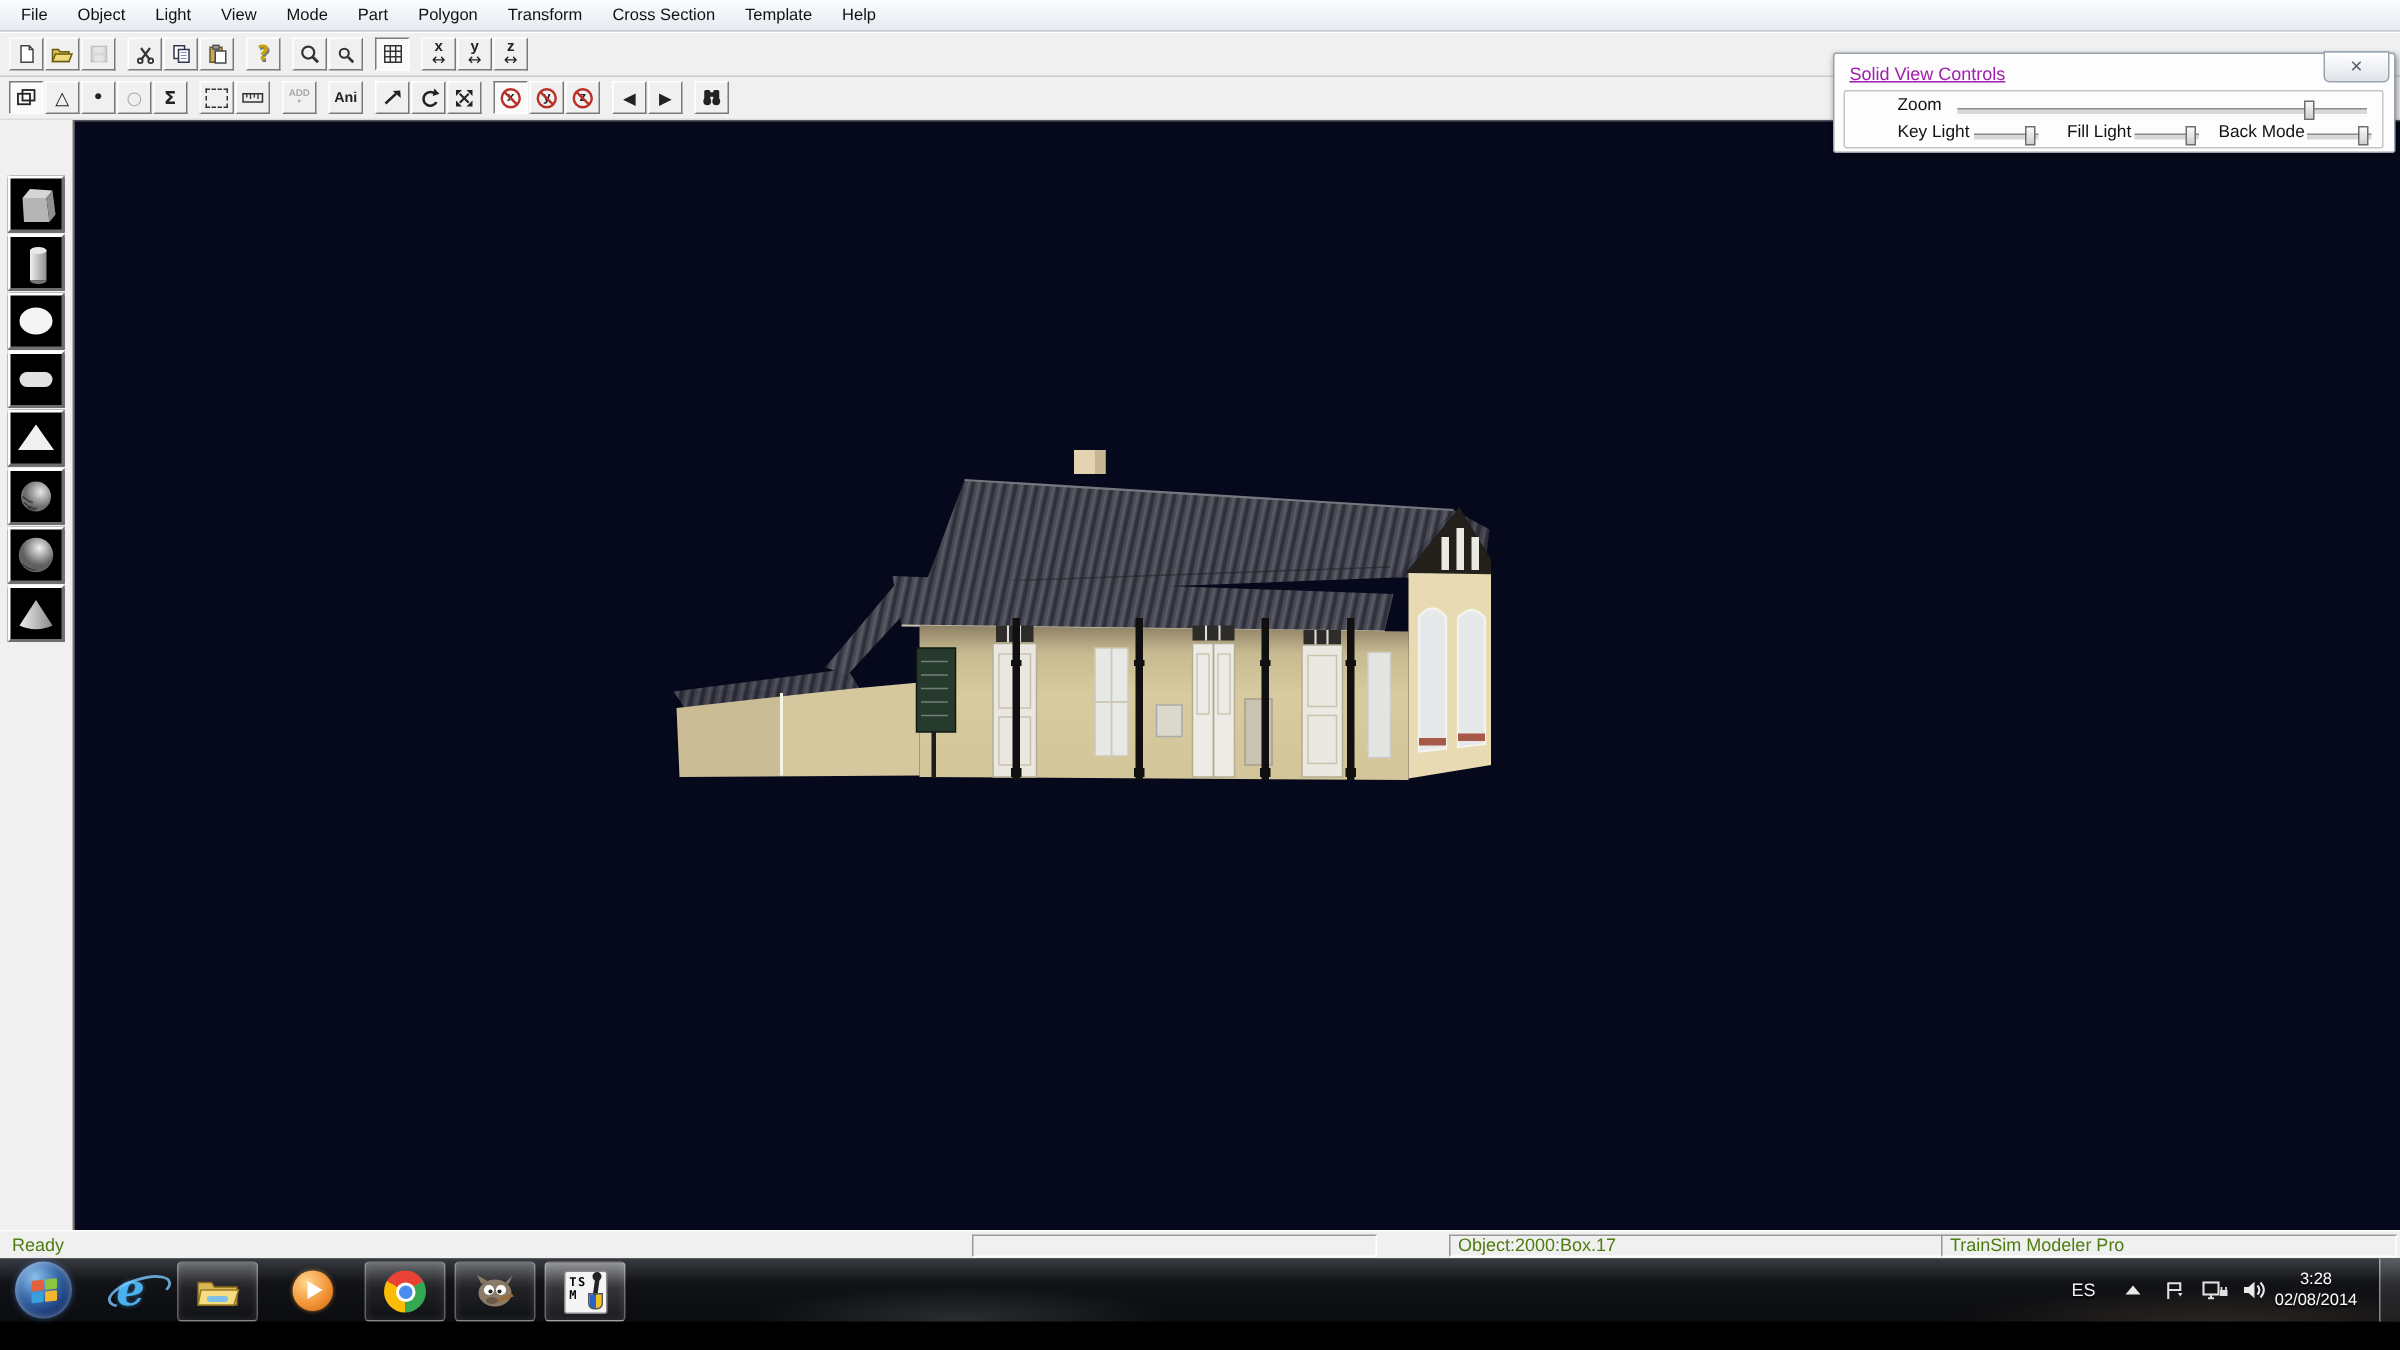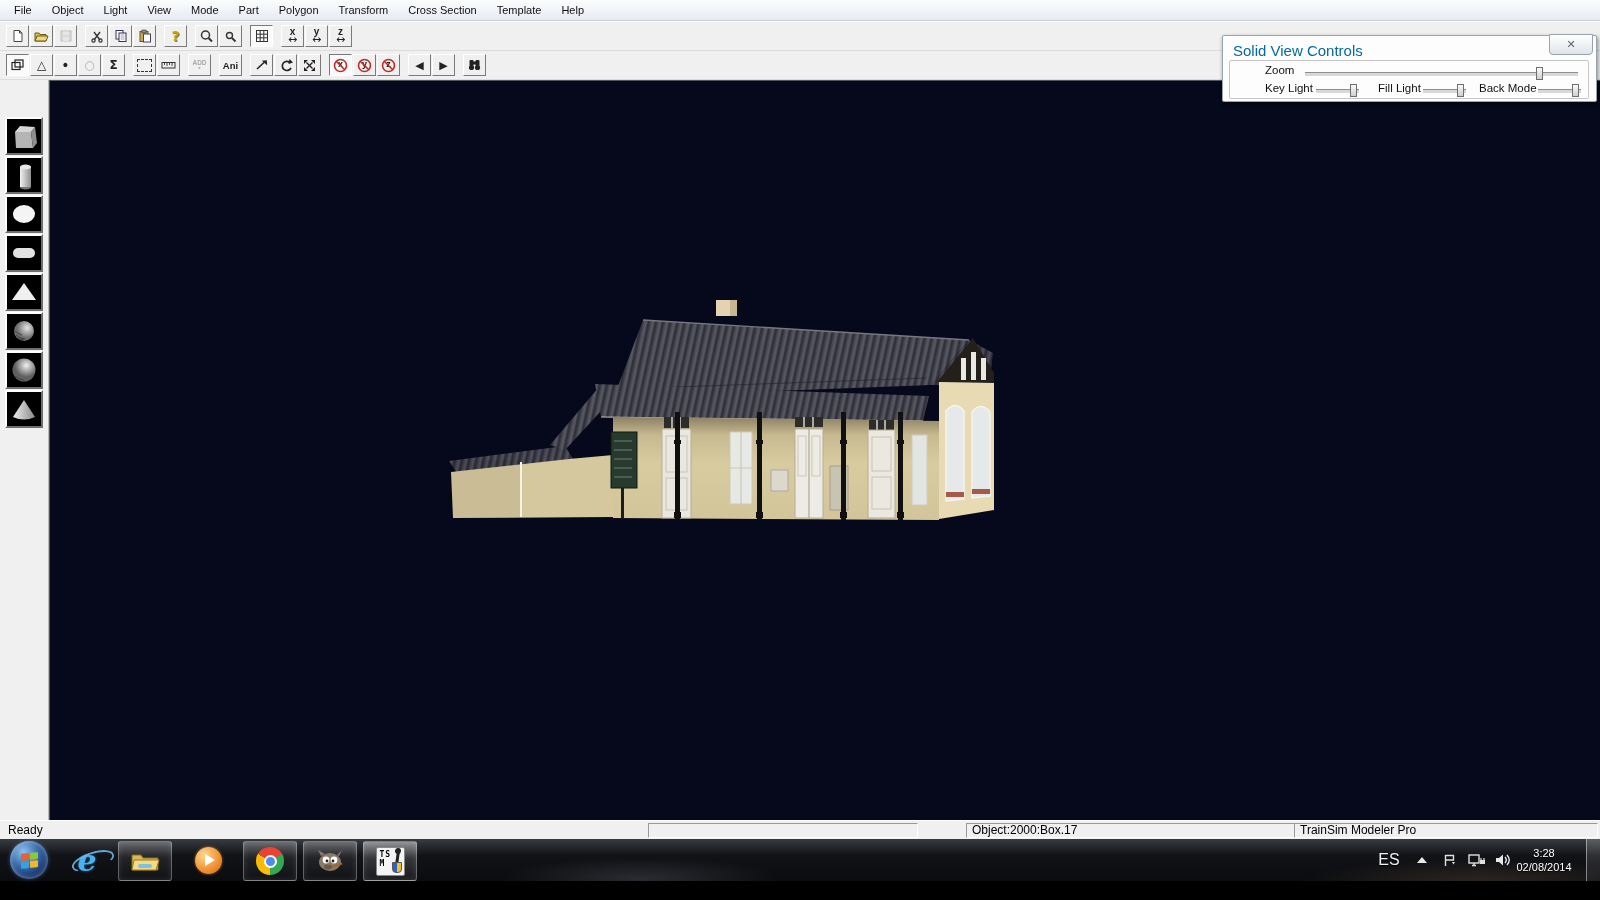--- a/index.html
+++ b/index.html
@@ -61,21 +61,21 @@
   .txt-ani{font-size:9.5px;font-weight:bold;}
   .dotted-rect{width:13px;height:11px;border:1px dashed #333;}
   .noaxis{position:relative;width:15px;height:15px;}
   .noaxis .ltr{position:absolute;left:0;right:0;top:1px;text-align:center;font-size:9px;font-weight:bold;color:#222;}
   .noaxis svg{position:absolute;left:0;top:0;}
 
   
   .svc{position:absolute;left:1222px;top:35px;width:373px;height:65px;z-index:60;
     background:#fdfdfd;border:1px solid #9aa4b0;border-radius:2px;
     box-shadow:1px 2px 4px rgba(0,0,0,.45);}
-  .svc-title{position:absolute;left:10px;top:6px;font-size:15px;color:#0369a1;}
+  .svc-title{position:absolute;left:10px;top:6px;font-size:12px;color:#a21caf;text-decoration:underline;}
   .svc-close{position:absolute;left:326px;top:-2px;width:42px;height:19px;
     border:1px solid #9aa4b0;border-radius:0 0 4px 4px;
     background:linear-gradient(#ffffff,#dfe4ea);display:flex;align-items:center;justify-content:center;
     font-size:11px;font-weight:bold;color:#5a6470;}
   .svc-group{position:absolute;left:6px;top:24px;width:358px;height:37px;
     border:1px solid #c6c6c6;border-radius:2px;box-shadow:inset 0 0 0 1px #ffffff;}
   .svc-lbl{position:absolute;font-size:11.5px;color:#111;}
   .svc-track{position:absolute;height:3px;background:#d8d8d8;
     border-top:1px solid #8e8e8e;border-bottom:1px solid #ffffff;}
   .svc-thumb{position:absolute;top:-6px;width:7px;height:13px;
@@ -88,21 +88,21 @@
     border-top:2px solid #fdfdfd;border-left:2px solid #fdfdfd;
     border-right:2px solid #6e6e6e;border-bottom:2px solid #6e6e6e;
     box-sizing:border-box;display:flex;align-items:center;justify-content:center;}
   .side-btn:first-child{margin-top:37px;}
   .viewport{position:relative;flex:1;background:#06081b;
     box-shadow:inset 1px 1px 0 #55565e;}
   .model{position:absolute;left:400px;top:200px;}
 
   
   .statusbar{position:relative;height:18px;background:#f0f0f0;border-top:1px solid #fff;
-    font-size:12px;color:#000000;}
+    font-size:12px;color:#4d7c0f;}
   .sb-ready{position:absolute;left:8px;top:2px;}
   .sb-pane{position:absolute;top:2px;height:13px;
     border-top:1px solid #9a9a9a;border-left:1px solid #9a9a9a;
     border-right:1px solid #ffffff;border-bottom:1px solid #ffffff;
     padding:0 5px;line-height:13px;background:#f0f0f0;}
   .sb-a{left:648px;width:258px;}
   .sb-b{left:922px;width:360px;margin-left:44px;}
   .sb-c{left:1294px;width:292px;}
 
   
@@ -137,21 +137,21 @@
   .chrome i{width:13px;height:13px;border-radius:50%;background:#fff;display:flex;align-items:center;justify-content:center;}
   .chrome i b{width:9px;height:9px;border-radius:50%;background:#4a8cf0;display:block;}
   .tsm{position:relative;width:27px;height:27px;background:#f4f4f4;border:1px solid #888;border-radius:2px;
     font-family:"DejaVu Sans Mono",monospace;color:#000000;}
   .tsm .l1{position:absolute;left:3px;top:2px;font-size:8px;font-weight:bold;letter-spacing:1px;}
   .tsm .l2{position:absolute;left:3px;top:11px;font-size:8px;font-weight:bold;}
   .tsm .fig{position:absolute;right:5px;top:3px;width:3px;height:14px;background:#222;transform:rotate(8deg);}
   .tsm .fig:before{content:"";position:absolute;left:-2px;top:-3px;width:6px;height:6px;border-radius:50%;background:#222;}
   .tsm .shield{position:absolute;right:2px;bottom:2px;width:8px;height:9px;border-radius:0 0 4px 4px;overflow:hidden;
     background:linear-gradient(90deg,#2a62c8 50%,#f0c020 50%);border:1px solid #555;}
-  .tray-txt{color:#f0f0f0;font-size:16px;text-shadow:0 1px 1px #000;}
+  .tray-txt{color:#f0f0f0;font-size:12px;text-shadow:0 1px 1px #000;}
   .tri-up{width:0;height:0;border-left:5px solid transparent;border-right:5px solid transparent;border-bottom:6px solid #e8e8e8;}
   .clock{position:absolute;left:1506px;top:0;width:76px;height:42px;color:#fff;font-size:11px;
     display:flex;flex-direction:column;align-items:center;justify-content:center;line-height:14px;text-shadow:0 1px 1px #000;}
   .show-desk{position:absolute;right:0;top:0;width:13px;height:42px;
     border-left:1px solid rgba(255,255,255,.45);
     background:linear-gradient(rgba(255,255,255,.18),rgba(255,255,255,.04));}
 </style>
 </head>
 <body>
 

